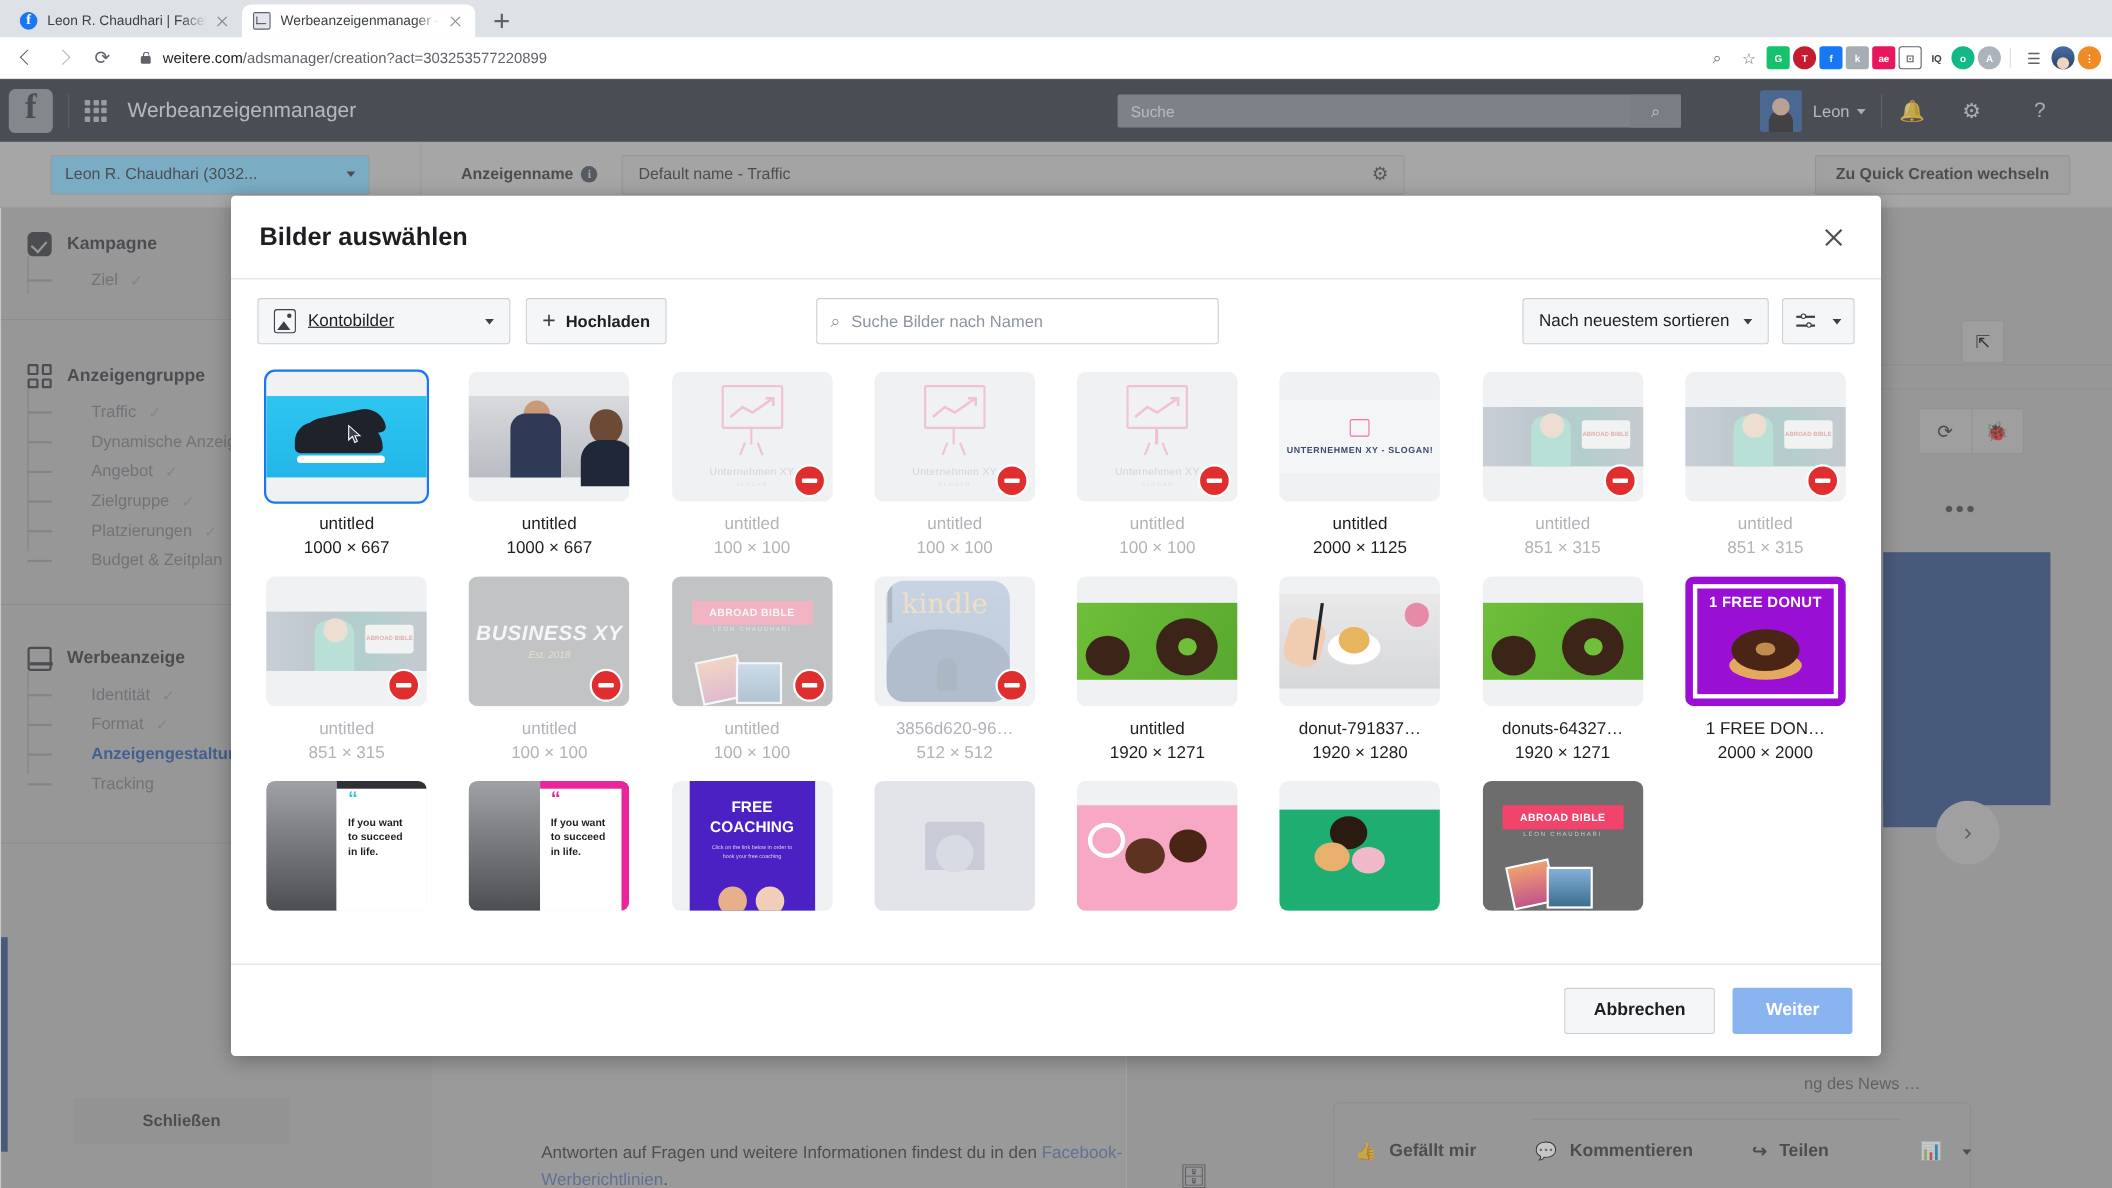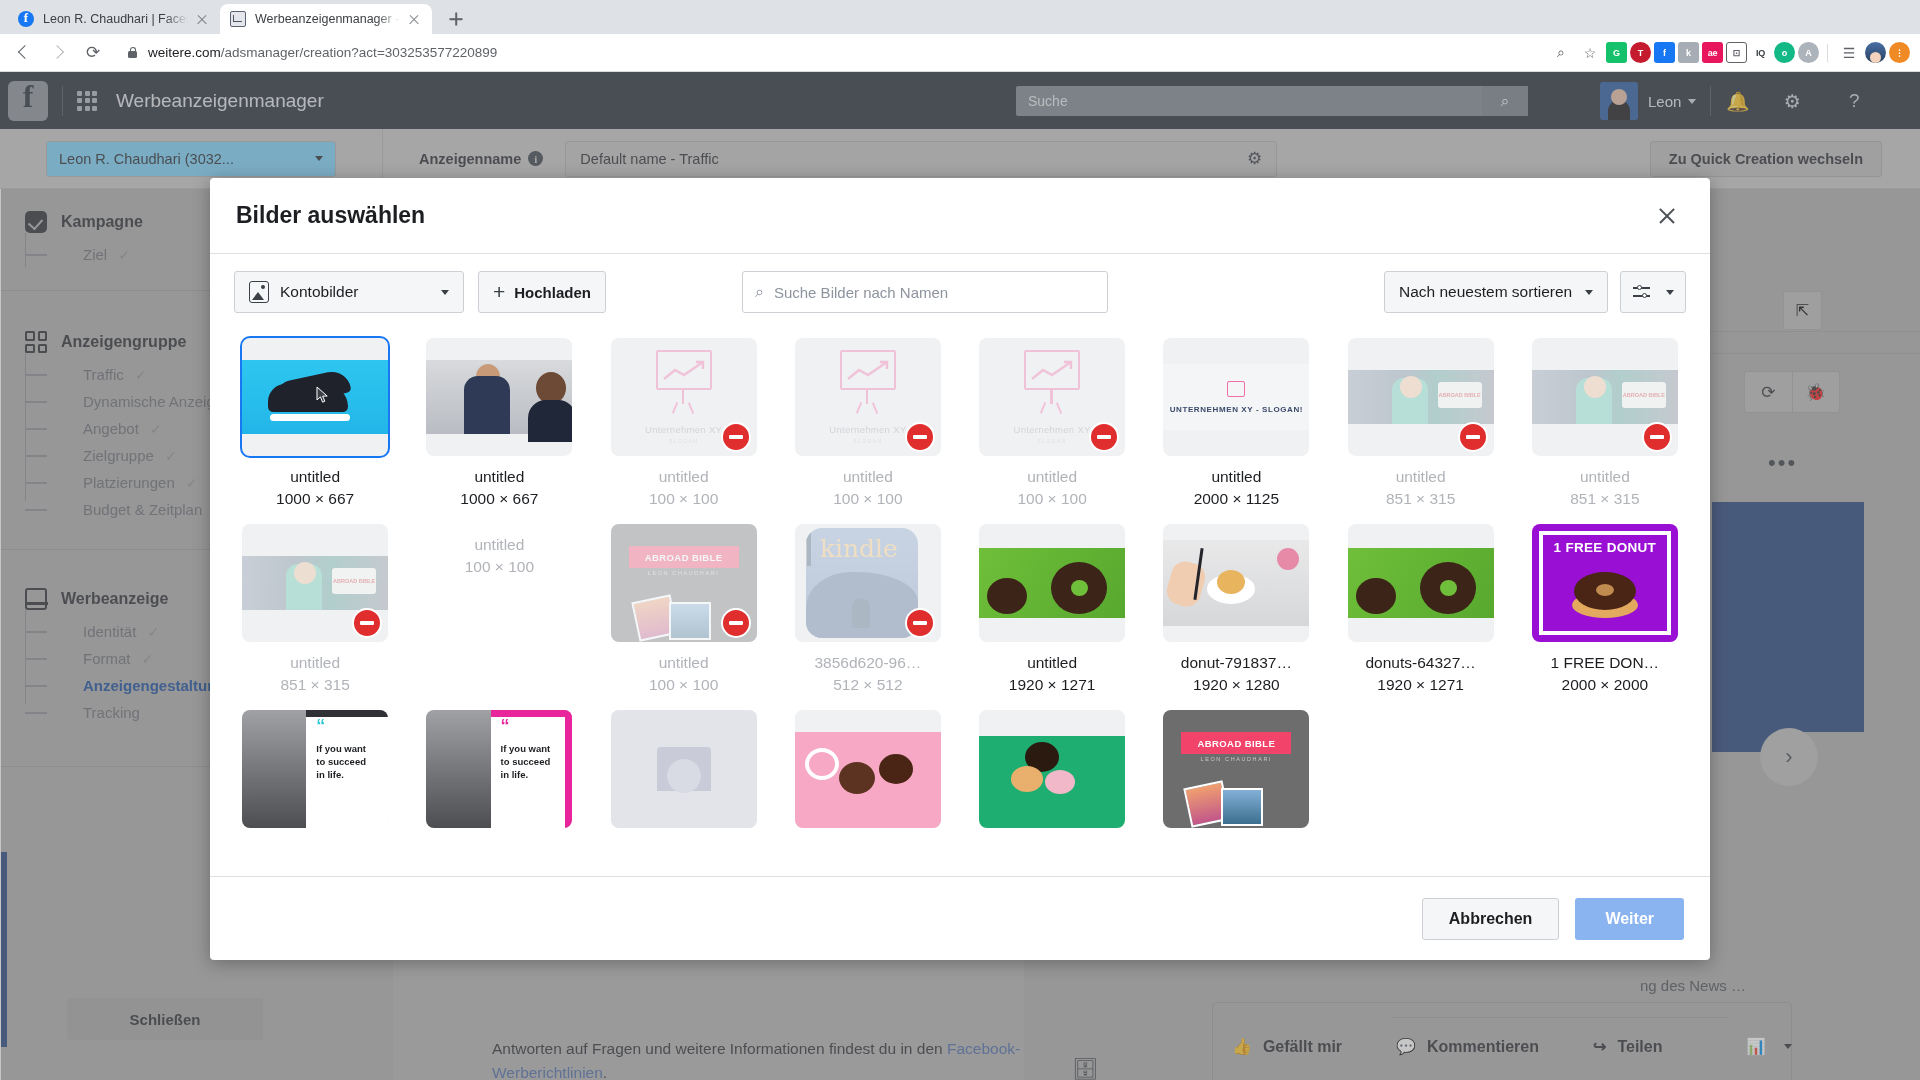--- a/index.html
+++ b/index.html
@@ -260,21 +260,21 @@
   .modal-x::before,.modal-x::after{content:"";position:absolute;left:7px;top:16px;
      width:20px;height:1.8px;background:#4b4f56;}
   .modal-x::before{transform:rotate(45deg);} .modal-x::after{transform:rotate(-45deg);}
 
   .modal-toolbar { height:76px; flex:0 0 76px; display:flex; align-items:center;
      padding:0 24px; }
   .mt-btn { height:42px; background:#f5f6f7; border:1px solid #ccd0d5; border-radius:3px;
      display:flex; align-items:center; padding:0 14px; font-size:15px; color:#1c1e21;
      font-weight:bold; }
   .mt-sel { width:230px; }
-  .mt-sel .cap { flex:1 1 auto; padding-left:11px; font-weight:normal; font-size:15.5px;}
+  .mt-sel .cap { flex:1 1 auto; padding-left:11px; font-weight:normal; font-size:15.5px;text-decoration:underline;}
   .img-ico { width:20px; height:22px; border:1.8px solid #3b3f46; border-radius:3px;
      position:relative; flex:0 0 20px; }
   .img-ico::before{content:"";position:absolute;left:2px;bottom:2px;width:0;height:0;
      border-left:6px solid transparent;border-right:6px solid transparent;
      border-bottom:8px solid #3b3f46;}
   .img-ico::after{content:"";position:absolute;right:3px;top:3px;width:4px;height:4px;
      border-radius:50%;background:#3b3f46;}
   .mt-up { margin-left:14px; }
   .plus-ic { font-size:21px; font-weight:normal; margin-right:9px; color:#3b3f46; }
   .mt-search { margin-left:136px; width:366px; height:42px; background:#fff;
@@ -903,20 +903,31 @@
                     <div class="sign">ABROAD BIBLE</div>
                   </div>
                 </div>
               </div>
               <div class="badge badge-pos"></div>
             </div>
             <div class="cap1">untitled</div>
             <div class="cap2">851 × 315</div>
           </div>
           <div class="cell dim">
+            <div class="thumb">
+              <div class="inner">
+                <div class="art">
+                  <div class="busxy">
+                    <div class="t1">BUSINESS XY</div>
+                    <div class="t2">Est. 2018</div>
+                  </div>
+                </div>
+              </div>
+              <div class="badge badge-pos"></div>
+            </div>
             <div class="cap1">untitled</div>
             <div class="cap2">100 × 100</div>
           </div>
           <div class="cell dim">
             <div class="thumb">
               <div class="inner">
                 <div class="art">
                   <div class="abroad">
                     <div class="lbl">ABROAD BIBLE</div>
                     <div class="sub">LEON CHAUDHARI</div>
@@ -1041,20 +1052,34 @@
                     <div class="bar" style="background:#e8259b"></div>
                   </div>
                 </div>
               </div>
             </div>
           </div>
           <div class="cell">
             <div class="thumb">
               <div class="inner">
                 <div class="art">
+                  <div class="coach">
+                    <div class="t">FREE<br>COACHING</div>
+                    <div class="s">Click on the link below in order to<br>book your free coaching</div>
+                    <div class="av"></div>
+                    <div class="av2"></div>
+                  </div>
+                </div>
+              </div>
+            </div>
+          </div>
+          <div class="cell">
+            <div class="thumb">
+              <div class="inner">
+                <div class="art">
                   <div class="ph-img">
                     <div class="sq"></div>
                     <div class="ci"></div>
                   </div>
                 </div>
               </div>
             </div>
           </div>
           <div class="cell">
             <div class="thumb">

